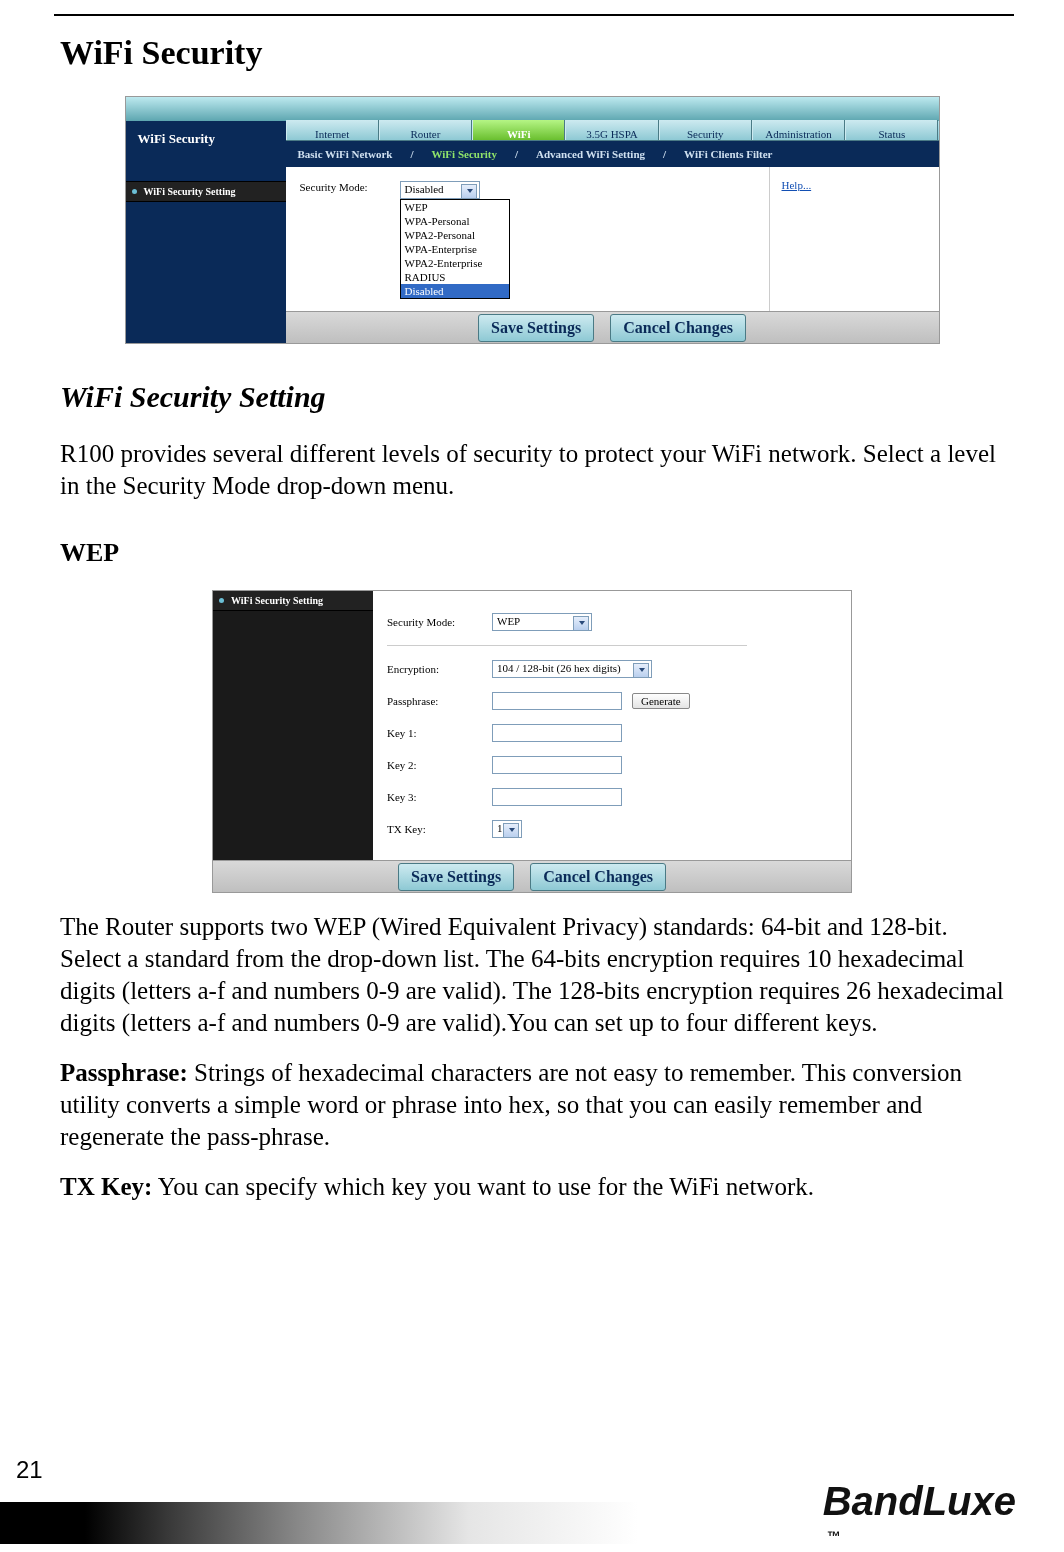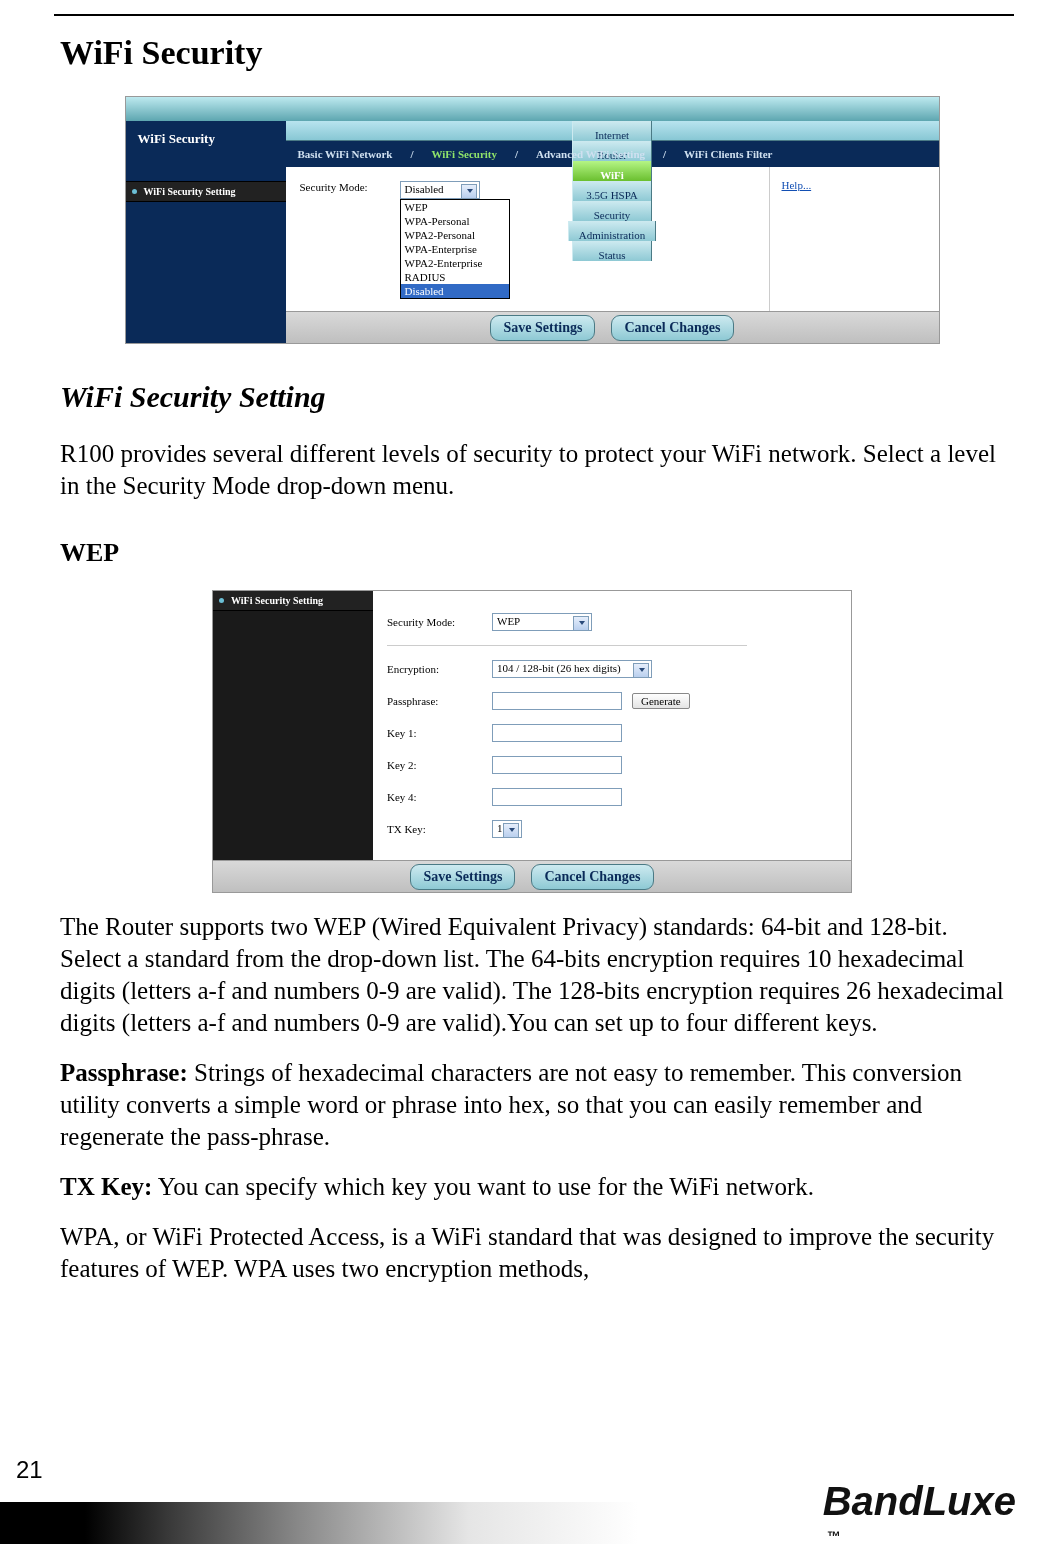--- a/index.html
+++ b/index.html
@@ -90,23 +90,22 @@
     background: #6bbfd6;
   }
   .admin1 .rightcol {
     flex: 1;
     background: #fff;
   }
   .tabs-row {
     display: flex;
     background: linear-gradient(#b8e4ef,#88c7d4);
     height: 20px;
-    align-items: center;
+    align-items: flex-end;
     border-bottom: 1px solid #4a7a85;
-    flex-direction: column;
   }
   .tab {
     border-right: 1px solid #4a7a85;
     border-left: 1px solid #cdeaf0;
     padding: 8px 10px 0 10px;
     font-size: 11px;
     color: #0a2a58;
     background: linear-gradient(#cdeaf0,#8ec9d4);
     white-space: nowrap;
     min-width: 80px;
@@ -202,24 +201,24 @@
     height: 32px;
     display: flex;
     justify-content: center;
     gap: 16px;
     align-items: center;
   }
   .btn {
     background: linear-gradient(#cdeaf0,#8ec9d4);
     border: 1px solid #4a7a85;
     padding: 4px 12px;
-    font-size: 14px;
+    font-size: 16px;
     font-weight: bold;
     color: #0a2a58;
-    border-radius: 9px;
+    border-radius: 3px;
   }
   
   .admin2 {
     width: 640px;
     margin: 0 auto 18px auto;
     border: 1px solid #999;
     font-size: 11px;
     background: #fff;
   }
   .admin2 .row {
@@ -414,21 +413,21 @@
         </div>
         <div class="f2row">
           <span class="lbl2">Key 1:</span>
           <div class="txt-input"></div>
         </div>
         <div class="f2row">
           <span class="lbl2">Key 2:</span>
           <div class="txt-input"></div>
         </div>
         <div class="f2row">
-          <span class="lbl2">Key 4:</span>
+          <span class="lbl2">Key 3:</span>
           <div class="txt-input"></div>
         </div>
         <div class="f2row">
           <span class="lbl2">TX Key:</span>
           <div class="select-box small-select">1</div>
         </div>
       </div>
     </div>
     <div class="btn-row">
       <div class="btn">Save Settings</div>
@@ -439,21 +438,20 @@
   <p class="body-text">The Router supports two WEP (Wired Equivalent Privacy) standards: 64-bit and 128-bit. Select a standard from the drop-down list. The 64-bits encryption requires 10 hexadecimal digits (letters a-f and numbers 0-9 are valid). The 128-bits encryption requires 26 hexadecimal digits (letters a-f and numbers 0-9 are valid).You can set up to four different keys.</p>
 
   <p class="body-text">
     <span class="bold">Passphrase:</span><span> Strings of hexadecimal characters are not easy to remember. This conversion utility converts a simple word or phrase into hex, so that you can easily remember and regenerate the pass-phrase.</span>
   </p>
 
   <p class="body-text">
     <span class="bold">TX Key:</span><span> You can specify which key you want to use for the WiFi network.</span>
   </p>
 
-  <p class="body-text">WPA, or WiFi Protected Access, is a WiFi standard that was designed to improve the security features of WEP. WPA uses two encryption methods,</p>
 
 </div>
 
 <div class="page-num">21</div>
 
 <div class="footer-strip">
   <div class="grad"></div>
 </div>
 <div class="brand">
   <span>BandLuxe</span>

